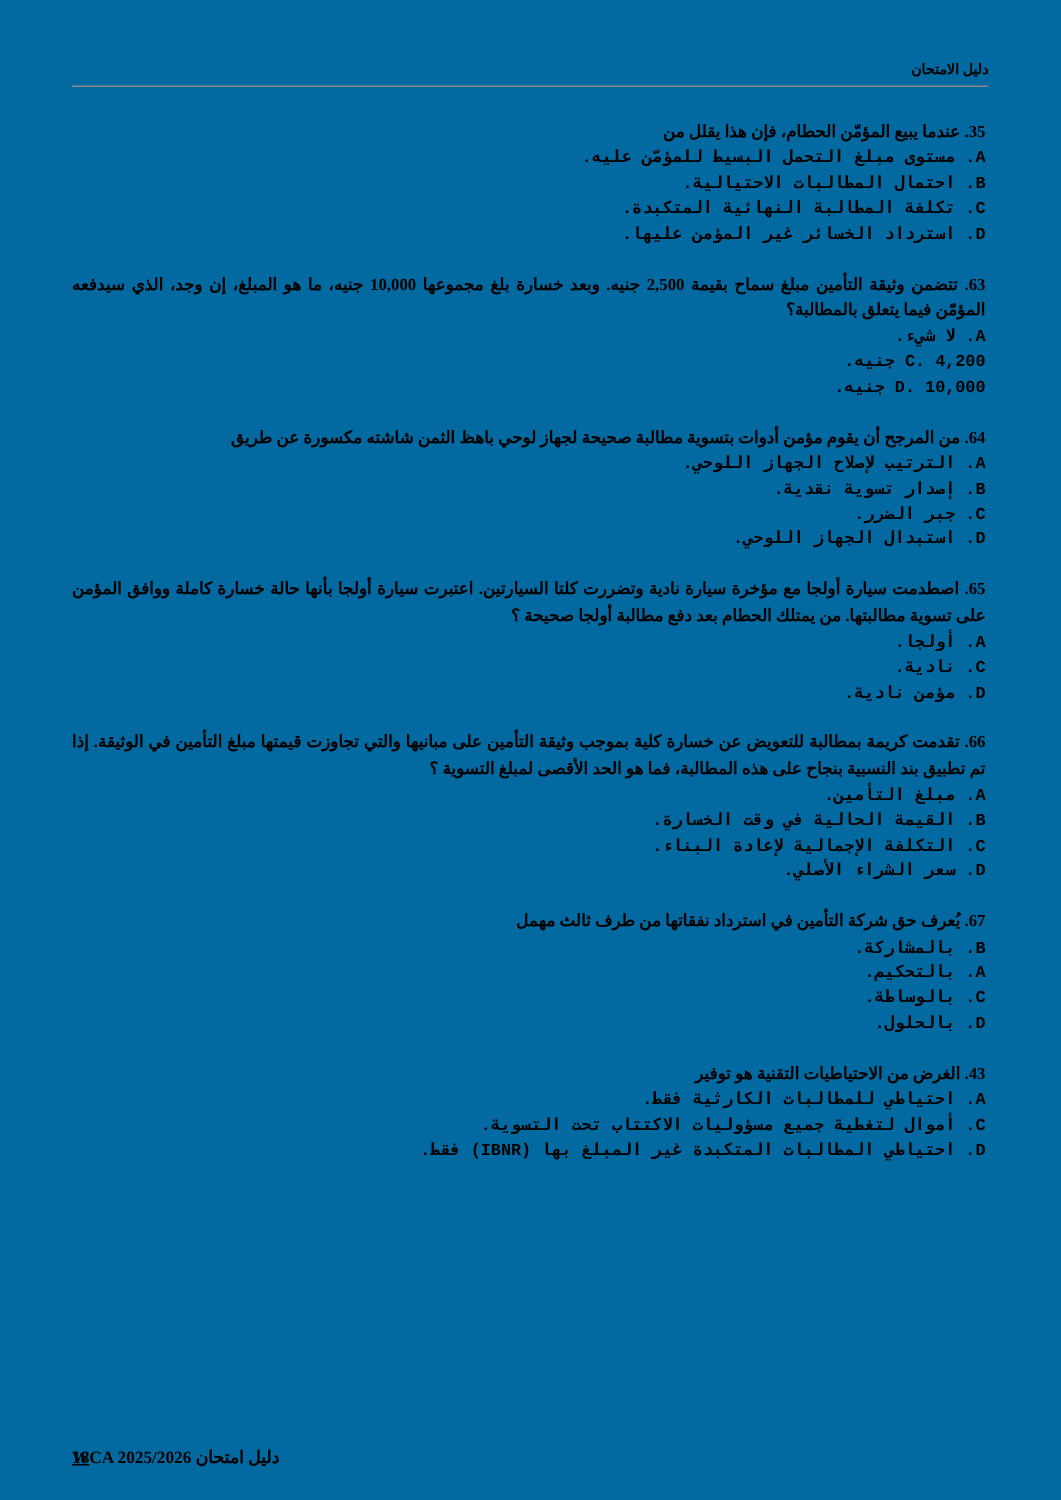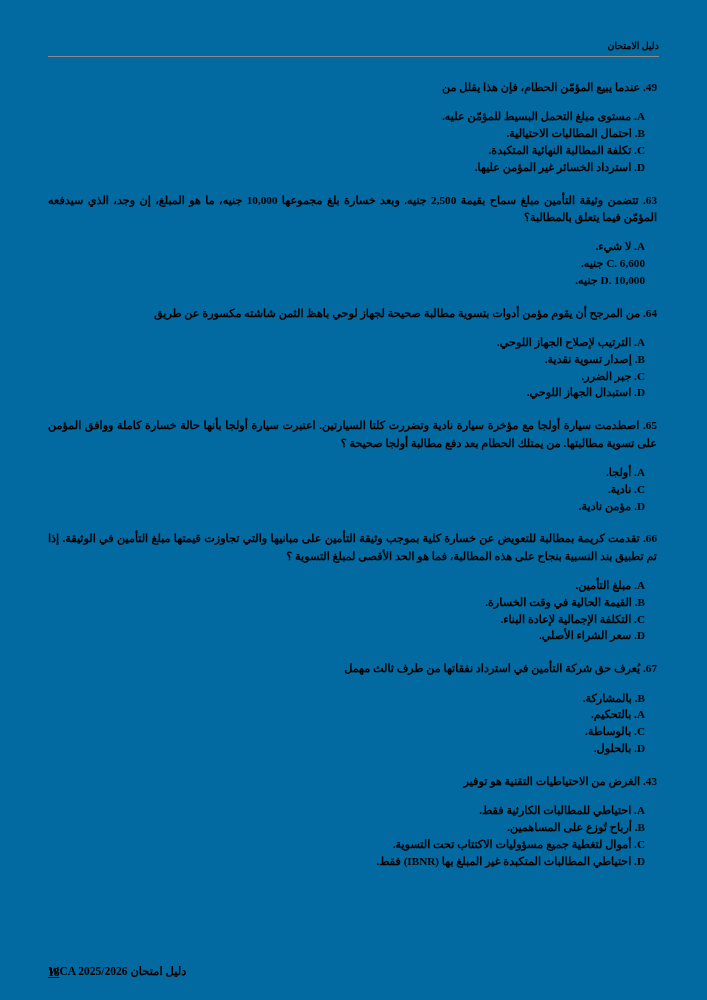--- a/index.html
+++ b/index.html
@@ -50,22 +50,23 @@
   }
   .qstem {
     font-weight: bold;
     text-align: justify;
     text-align-last: right;
     margin-bottom: 1px;
     padding-right: 2px;
   }
   .choices {
     list-style: none;
-    margin: 12px;
+    margin: 0;
     padding: 0;
+    font-family: Liberation Mono, monospace;
   }
   .choice {
     font-weight: bold;
     text-align: right;
     padding-right: 2px;
     line-height: 1.5;
   }
   .footer {
     position: absolute;
     left: 48px;
@@ -101,34 +102,34 @@
   <div class="page-inner">
 
     <div class="header">
       <span>دليل الامتحان</span>
     </div>
     <div class="header-rule"></div>
 
     <div class="content">
 
       <div class="qblock">
-        <div class="qstem">49. عندما يبيع المؤمّن الحطام، فإن هذا يقلل من</div>
+        <div class="qstem">35. عندما يبيع المؤمّن الحطام، فإن هذا يقلل من</div>
         <ul class="choices">
           <li class="choice">A. مستوى مبلغ التحمل البسيط للمؤمّن عليه.</li>
           <li class="choice">B. احتمال المطالبات الاحتيالية.</li>
           <li class="choice">C. تكلفة المطالبة النهائية المتكبدة.</li>
           <li class="choice">D. استرداد الخسائر غير المؤمن عليها.</li>
         </ul>
       </div>
 
       <div class="qblock">
         <div class="qstem">63. تتضمن وثيقة التأمين مبلغ سماح بقيمة 2,500 جنيه. وبعد خسارة بلغ مجموعها 10,000 جنيه، ما هو المبلغ، إن وجد، الذي سيدفعه المؤمّن فيما يتعلق بالمطالبة؟</div>
         <ul class="choices">
           <li class="choice">A. لا شيء.</li>
-          <li class="choice">C. 6,600 جنيه.</li>
+          <li class="choice">C. 4,200 جنيه.</li>
           <li class="choice">D. 10,000 جنيه.</li>
         </ul>
       </div>
 
       <div class="qblock">
         <div class="qstem">64. من المرجح أن يقوم مؤمن أدوات بتسوية مطالبة صحيحة لجهاز لوحي باهظ الثمن شاشته مكسورة عن طريق</div>
         <ul class="choices">
           <li class="choice">A. الترتيب لإصلاح الجهاز اللوحي.</li>
           <li class="choice">B. إصدار تسوية نقدية.</li>
           <li class="choice">C. جبر الضرر.</li>
@@ -162,21 +163,20 @@
           <li class="choice">A. بالتحكيم.</li>
           <li class="choice">C. بالوساطة.</li>
           <li class="choice">D. بالحلول.</li>
         </ul>
       </div>
 
       <div class="qblock">
         <div class="qstem">43. الغرض من الاحتياطيات التقنية هو توفير</div>
         <ul class="choices">
           <li class="choice">A. احتياطي للمطالبات الكارثية فقط.</li>
-          <li class="choice">B. أرباح تُوزع على المساهمين.</li>
           <li class="choice">C. أموال لتغطية جميع مسؤوليات الاكتتاب تحت التسوية.</li>
           <li class="choice">D. احتياطي المطالبات المتكبدة غير المبلغ بها (IBNR) فقط.</li>
         </ul>
       </div>
 
     </div>
   </div>
 
   <div class="footer">
     <div class="footer-center">دليل امتحان WCA 2025/2026</div>

